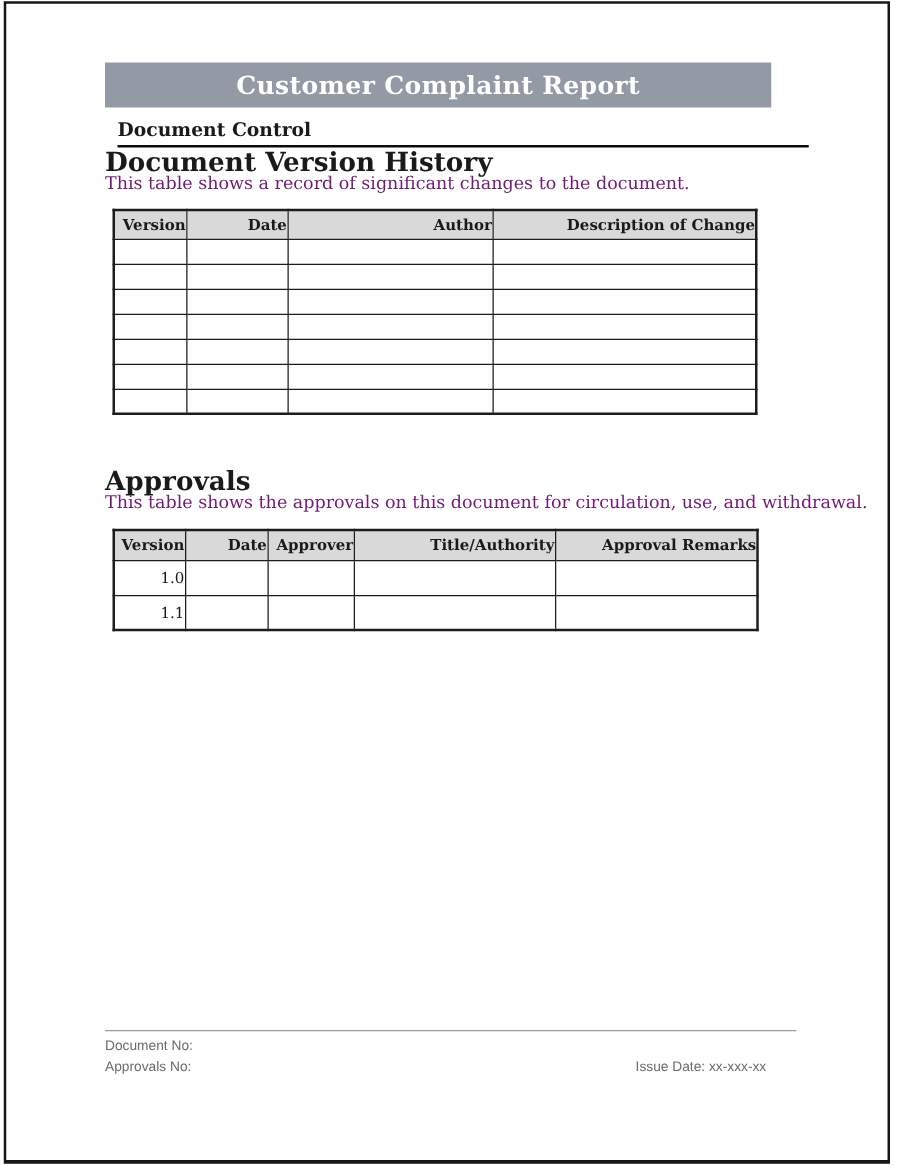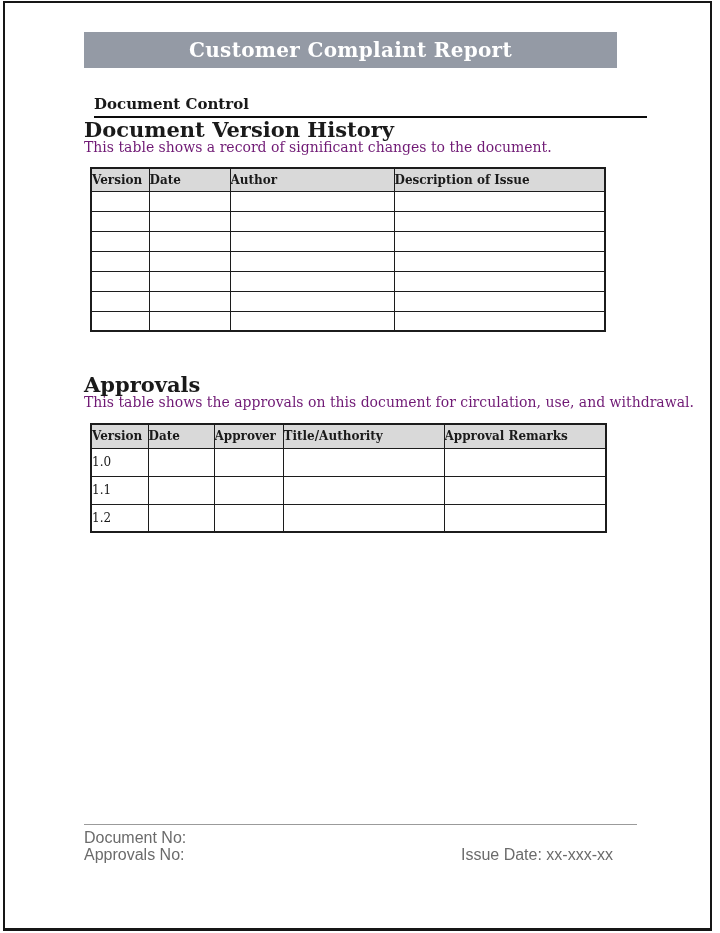--- a/index.html
+++ b/index.html
@@ -2,53 +2,53 @@
 <html><head>
 <meta charset="utf-8">
 <style>
   * { margin:0; padding:0; box-sizing:border-box; }
   html,body { width:720px; height:933px; background:#ffffff; }
   body { font-family:"DejaVu Serif", serif; color:#1a1a1a; position:relative; overflow:hidden; }
 
   .frame { position:absolute; left:3px; top:1px; right:8px; bottom:2px;
            border:2px solid #161616; border-bottom-width:3px; pointer-events:none; }
 
-  .banner { position:absolute; left:84px; top:32px; width:533px; height:36px;
+  .banner { position:absolute; left:84px; top:50px; width:533px; height:36px;
             background:#949AA5; display:flex; align-items:center; justify-content:center; }
   .banner h1 { color:#ffffff; font-size:20px; font-weight:bold; letter-spacing:0.3px; }
 
   .dc-wrap { position:absolute; left:94px; top:95px; width:553px;
              border-bottom:2px solid #0c0c0c; padding-bottom:3px; }
   .dc-wrap h2 { font-size:15px; font-weight:bold; }
 
   .sub-heading { position:absolute; left:84px; font-size:21px; font-weight:bold; }
   .dvh-heading { top:117px; }
   .apv-heading { top:372px; }
 
   .desc { position:absolute; left:84px; font-size:14px; color:#701a75; }
   .dvh-desc { top:139px; }
   .apv-desc { top:394px; }
 
   table { border-collapse:collapse; table-layout:fixed; position:absolute; left:90px;
           border:2px solid #1c1c1c; }
-  th, td { border:1px solid #1c1c1c; text-align:left; vertical-align:middle;
+  th, td { border:1px solid #1c1c1c; text-align:right; vertical-align:middle;
            font-size:12px; overflow:hidden; }
   th { background:#D9D9D9; font-weight:bold; }
 
   .t-versions { top:167px; width:514px; }
   .t-versions th { height:23px; }
   .t-versions td { height:20px; }
 
   .t-approvals { top:423px; width:515px; }
   .t-approvals th { height:24px; }
   .t-approvals td { height:28px; }
 
   .footer { position:absolute; left:84px; top:824px; width:553px;
             border-top:1px solid #9b9b9b; padding-top:4px;
-            font-family:"Liberation Sans", sans-serif; font-size:16px;
+            font-family:"Liberation Sans", sans-serif; font-size:11px;
             color:#6B6B6B; line-height:17px; }
   .f-row { display:flex; width:100%; }
   .f-left   { flex:1; text-align:left; }
   .f-center { flex:1; text-align:center; position:relative; left:24px; white-space:nowrap; }
   .f-right  { flex:1; text-align:right; padding-right:24px; white-space:nowrap; }
   .f-spacer { flex:1; }
 </style>
 </head>
 <body>
 
@@ -72,21 +72,21 @@
       <col style="width:58px">
         <col style="width:81px">
         <col style="width:164px">
         <col style="width:211px">
     </colgroup>
     <thead>
       <tr>
         <th>Version</th>
         <th>Date</th>
         <th>Author</th>
-        <th>Description of Issue</th>
+        <th>Description of Change</th>
       </tr>
     </thead>
     <tbody>
         <tr>
           <td></td>
           <td></td>
           <td></td>
           <td></td>
         </tr>
         <tr>
@@ -156,27 +156,20 @@
           <td></td>
           <td></td>
         </tr>
         <tr>
           <td>1.1</td>
           <td></td>
           <td></td>
           <td></td>
           <td></td>
         </tr>
-        <tr>
-          <td>1.2</td>
-          <td></td>
-          <td></td>
-          <td></td>
-          <td></td>
-        </tr>
       </tbody>
   </table>
 
   <footer class="footer">
     <div class="f-row">
       <span class="f-left">Document No:</span>
       <span class="f-spacer"></span>
     </div>
     <div class="f-row">
       <span class="f-left">Approvals No:</span>

